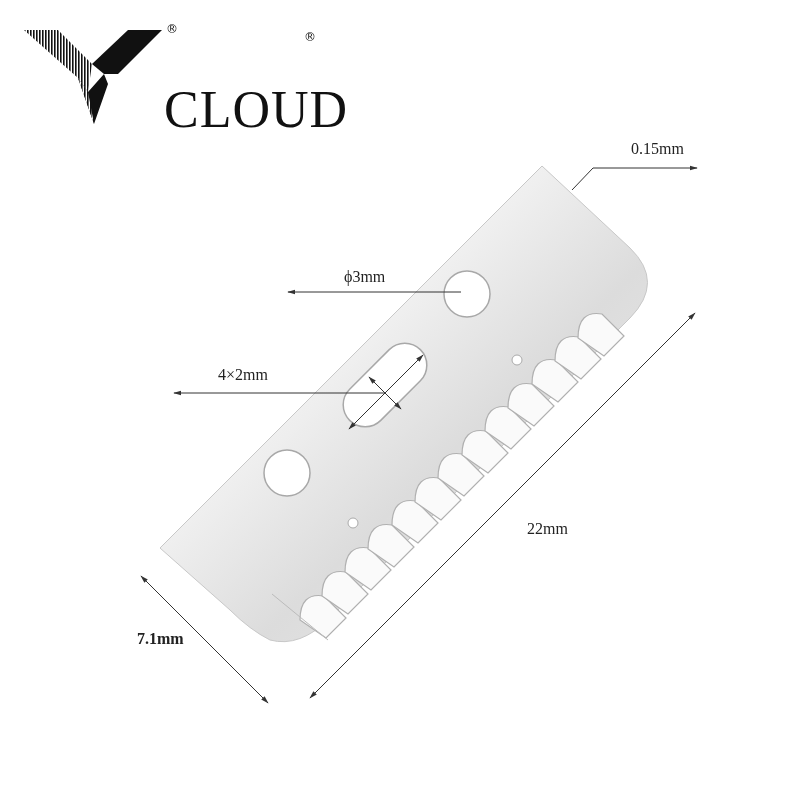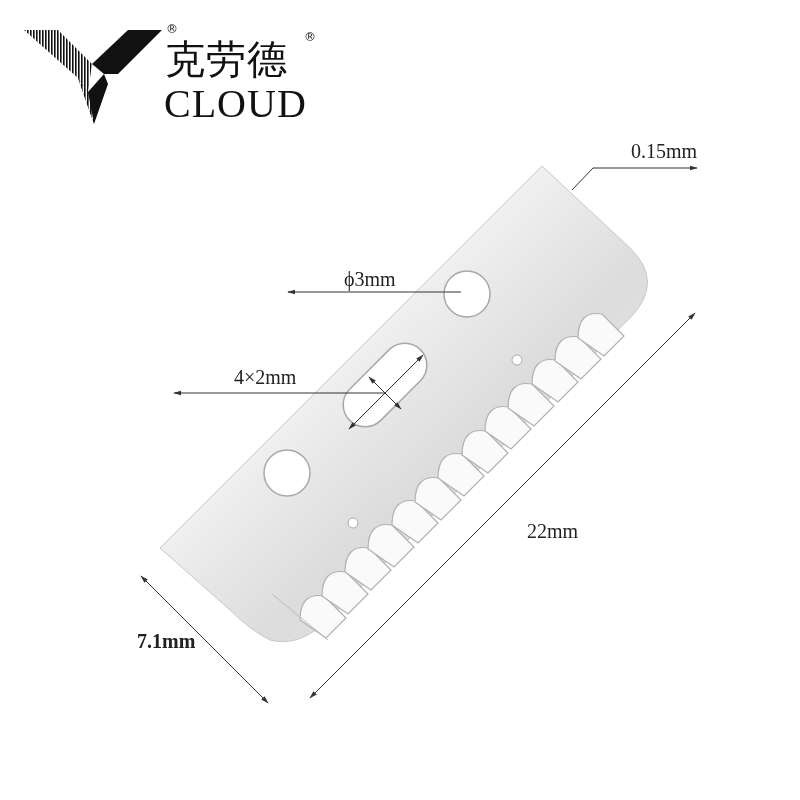--- a/index.html
+++ b/index.html
@@ -1,42 +1,41 @@
 <!DOCTYPE html>
 <html><head>
 <meta charset="utf-8">
 <style>
   html, body { margin: 0; padding: 0; background: #ffffff; }
   body { width: 800px; height: 800px; position: relative; overflow: hidden; font-family: "DejaVu Serif", serif; }
   .logo { position: absolute; left: 0; top: 0; width: 330px; height: 140px; }
   .logo-cn { position: absolute; left: 165px; top: 32px; font-size: 40px; color: #111; letter-spacing: 1px; font-family: "DejaVu Sans", sans-serif; }
-  .logo-en { position: absolute; left: 164px; top: 80px; font-size: 40px; color: #111; font-family: "Liberation Serif", serif; letter-spacing: 1px; }
+  .logo-en { position: absolute; left: 164px; top: 80px; font-size: 52px; color: #111; font-family: "Liberation Serif", serif; letter-spacing: 1px; }
   .reg { position: absolute; font-size: 12px; color: #111; font-family: "DejaVu Sans", sans-serif; }
-  .label { position: absolute; font-size: 20px; color: #222; font-family: "Liberation Serif", serif; white-space: nowrap; }
+  .label { position: absolute; font-size: 16px; color: #222; font-family: "Liberation Serif", serif; white-space: nowrap; }
   svg.main { position: absolute; left: 0; top: 0; }
 </style>
 </head>
 <body>
 
 <div class="logo">
   <svg width="170" height="130" viewBox="0 0 170 130" style="position:absolute;left:0;top:0">
     <defs>
       <pattern id="stripes" width="3" height="4" patternUnits="userSpaceOnUse">
         <rect width="3" height="4" fill="#fff"></rect>
         <rect width="1.6" height="4" fill="#111"></rect>
       </pattern>
     </defs>
     <polygon points="24,30 58,30 92,64 88,92 78,78" fill="url(#stripes)"></polygon>
     <polygon points="92,64 128,30 162,30 118,74 104,74" fill="#111"></polygon>
     <polygon points="78,78 88,92 104,74 108,84 94,124" fill="#111"></polygon>
     <polygon points="78,78 94,124 88,92" fill="url(#stripes)"></polygon>
   </svg>
   <span class="reg" style="left:166px;top:22px;">®</span>
   <span class="reg" style="left:304px;top:30px;">®</span>
-  <div class="logo-cn">克劳德</div>
   <div class="logo-en">CLOUD</div>
 </div>
 
 <svg class="main" width="800" height="800" viewBox="0 0 800 800">
   <defs>
     <linearGradient id="bladeGrad" x1="0" y1="0" x2="1" y2="1">
       <stop offset="0" stop-color="#cfcfcf"></stop>
       <stop offset="0.35" stop-color="#f4f4f4"></stop>
       <stop offset="0.6" stop-color="#dcdcdc"></stop>
       <stop offset="1" stop-color="#f0f0f0"></stop>
@@ -86,15 +85,15 @@
     <line x1="369" y1="377" x2="401" y2="409" marker-start="url(#arrow)" marker-end="url(#arrow)"></line>
 
     <line x1="310" y1="698" x2="695" y2="313" marker-start="url(#arrow)" marker-end="url(#arrow)"></line>
 
     <line x1="141" y1="576" x2="268" y2="703" marker-start="url(#arrow)" marker-end="url(#arrow)"></line>
   </g>
 </svg>
 
 <div class="label" style="left:631px;top:140px;">0.15mm</div>
 <div class="label" style="left:332px;top:268px;margin-left:12px;">ϕ3mm</div>
-<div class="label" style="left:218px;top:366px;margin-left:16px;">4×2mm</div>
+<div class="label" style="left:218px;top:366px;">4×2mm</div>
 <div class="label" style="left:527px;top:520px;">22mm</div>
 <div class="label" style="left:137px;top:630px;font-weight:bold;">7.1mm</div>
 
 </body></html>

